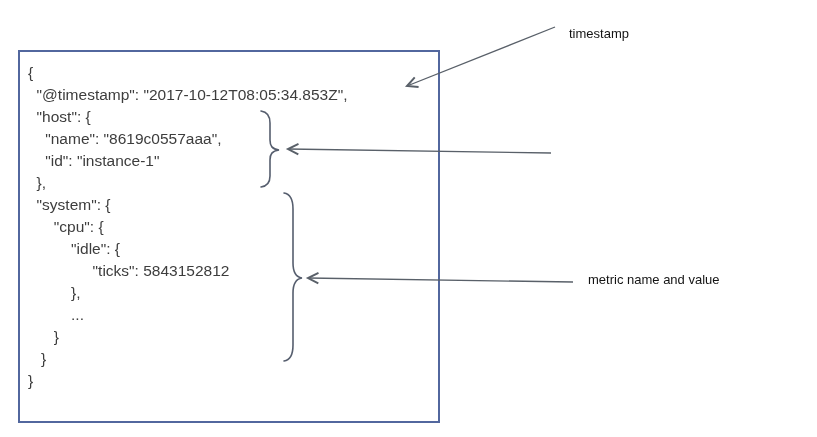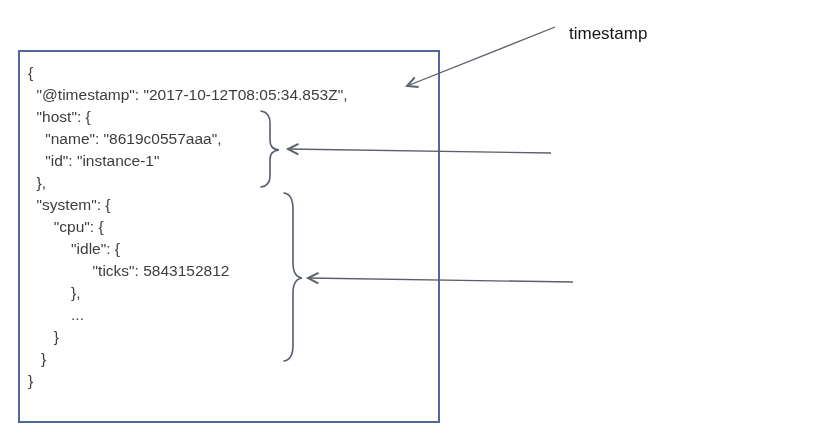--- a/index.html
+++ b/index.html
@@ -43,21 +43,21 @@
   .arrows-overlay {
     position: absolute;
     left: 0;
     top: 0;
     width: 817px;
     height: 437px;
     pointer-events: none;
   }
   .anno-label {
     position: absolute;
-    font-size: 17px;
+    font-size: 13px;
     line-height: 20px;
     color: #141414;
     white-space: nowrap;
   }
   .label-timestamp { left: 569px; top: 24px; }
   .label-dimensions { left: 570px; top: 142px; }
   .label-metric { left: 588px; top: 270px; }
 </style>
 </head>
 <body>
@@ -97,14 +97,15 @@
       </marker>
     </defs>
     <line x1="555" y1="27" x2="407" y2="86" stroke="#596069" stroke-width="1.3" marker-end="url(#arrowhead)"></line>
     <line x1="551" y1="153" x2="288" y2="149" stroke="#596069" stroke-width="1.3" marker-end="url(#arrowhead)"></line>
     <line x1="573" y1="282" x2="308" y2="278" stroke="#596069" stroke-width="1.3" marker-end="url(#arrowhead)"></line>
   </svg>
 
   <div class="anno-label label-timestamp">timestamp</div>
 
 
+  <div class="anno-label label-metric">metric name and value</div>
 
 </div>
 
 </body></html>

